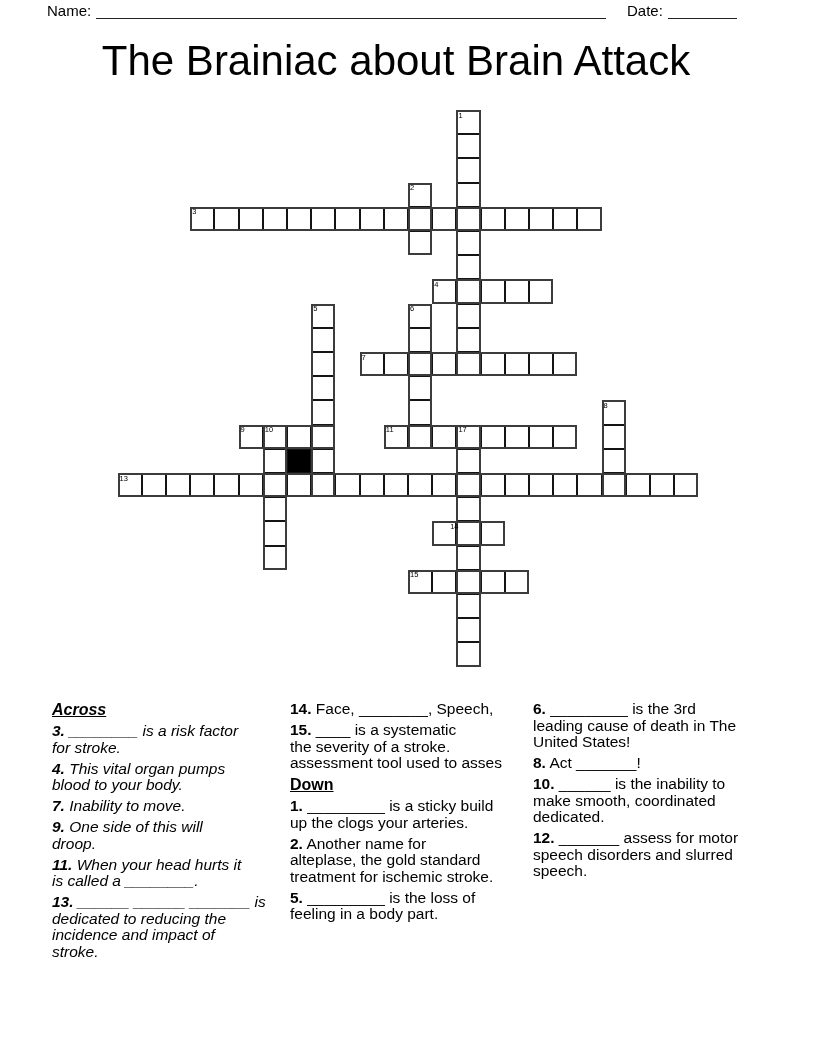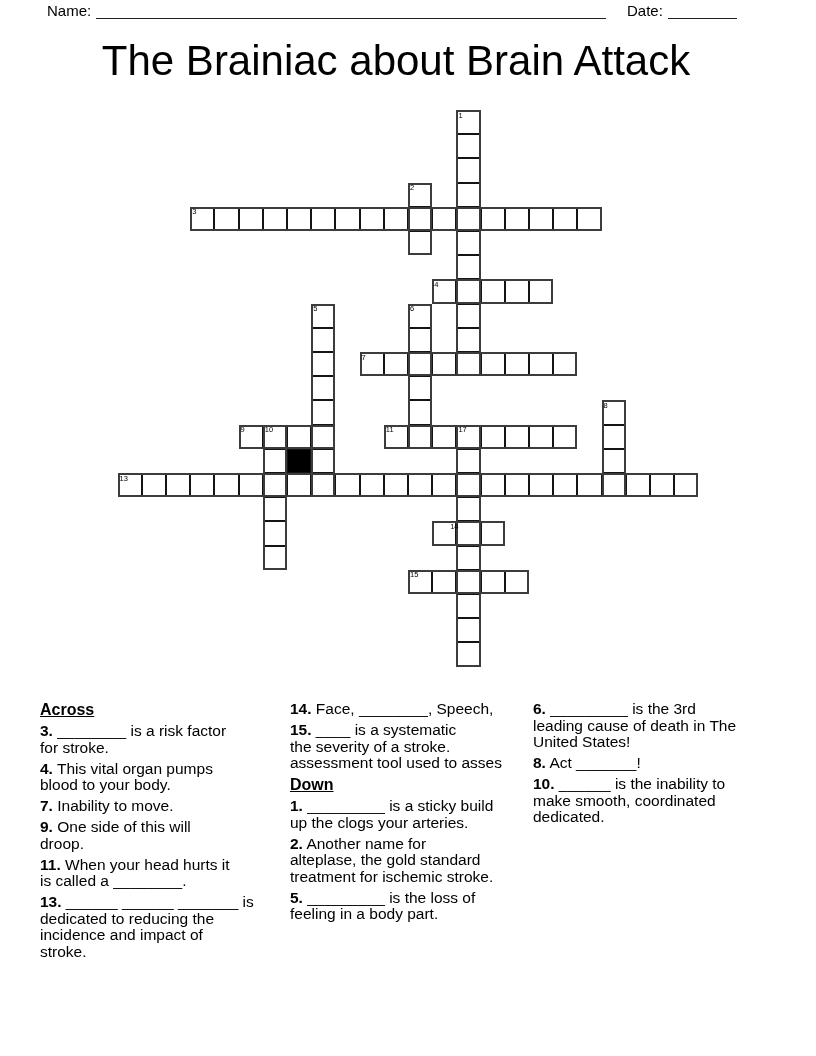--- a/index.html
+++ b/index.html
@@ -183,21 +183,21 @@
     <div class="outline" style="left: 456.4px; top: 424.6px; width: 24.2px; height: 242px;"></div>
     <div class="cellnum" style="left: 458.4px; top: 426.1px;">17</div>
     <div class="outline" style="left: 117.6px; top: 473px; width: 580.8px; height: 24.2px;"></div>
     <div class="cellnum" style="left: 119.6px; top: 474.5px;">13</div>
     <div class="outline" style="left: 432.2px; top: 521.4px; width: 72.6px; height: 24.2px;"></div>
     <div class="cellnum" style="left: 434.2px; top: 522.9px; padding-left: 16px;">14</div>
     <div class="outline" style="left: 408px; top: 569.8px; width: 121px; height: 24.2px;"></div>
     <div class="cellnum" style="left: 410px; top: 571.3px;">15</div>
   </div>
 
-<div class="clue-col" id="clue-col-1" style="left:40px;">
+<div class="clue-col" id="clue-col-1" style="left:52px;font-style:italic;">
     <div class="clue-header">Across</div>
     <div class="clue">
       <div class="clue-line"><span class="clue-num">3.</span> ________ is a risk factor</div>
       <div class="clue-line">for stroke.</div>
     </div>
     <div class="clue">
       <div class="clue-line"><span class="clue-num">4.</span> This vital organ pumps</div>
       <div class="clue-line">blood to your body.</div>
     </div>
     <div class="clue">
@@ -249,13 +249,18 @@
       <div class="clue-line">United States!</div>
     </div>
     <div class="clue">
       <div class="clue-line"><span class="clue-num">8.</span> Act _______!</div>
     </div>
     <div class="clue">
       <div class="clue-line"><span class="clue-num">10.</span> ______ is the inability to</div>
       <div class="clue-line">make smooth, coordinated</div>
       <div class="clue-line">dedicated.</div>
     </div>
+    <div class="clue">
+      <div class="clue-line"><span class="clue-num">12.</span> _______ assess for motor</div>
+      <div class="clue-line">speech disorders and slurred</div>
+      <div class="clue-line">speech.</div>
+    </div>
   </div>
 
 </body></html>

